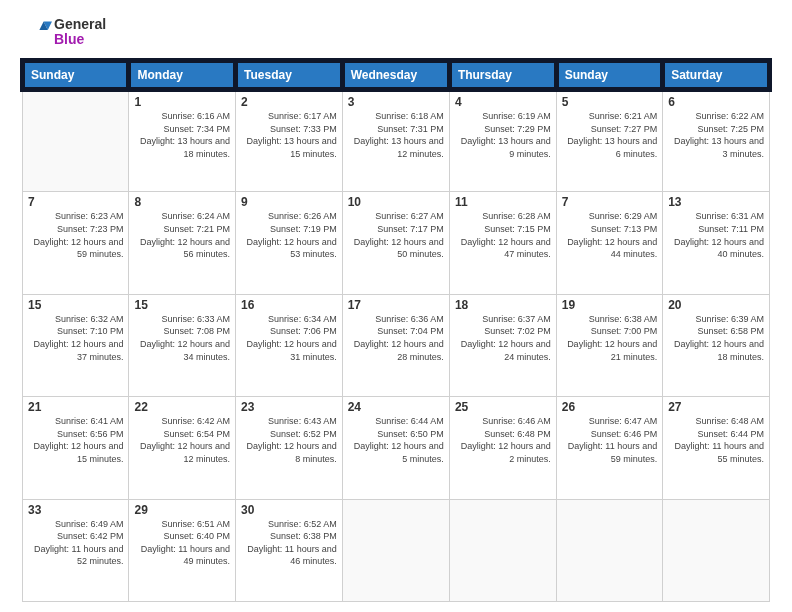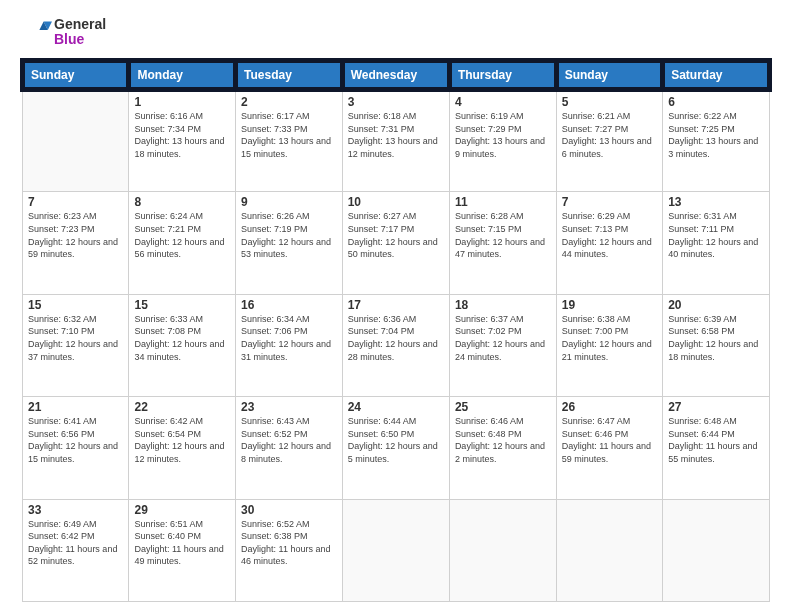--- a/index.html
+++ b/index.html
@@ -80,20 +80,21 @@
       font-size: 12px;
       font-weight: bold;
       color: #333;
       display: block;
       margin-bottom: 1px;
     }
     .day-detail {
       font-size: 9px;
       color: #444;
       line-height: 1.4;
+      text-align: right;
     }
     .empty-cell {
       background: #f9f9f9;
     }
     .last-row td {
       height: 66px;
     }
   </style>
 </head>
 <body>

